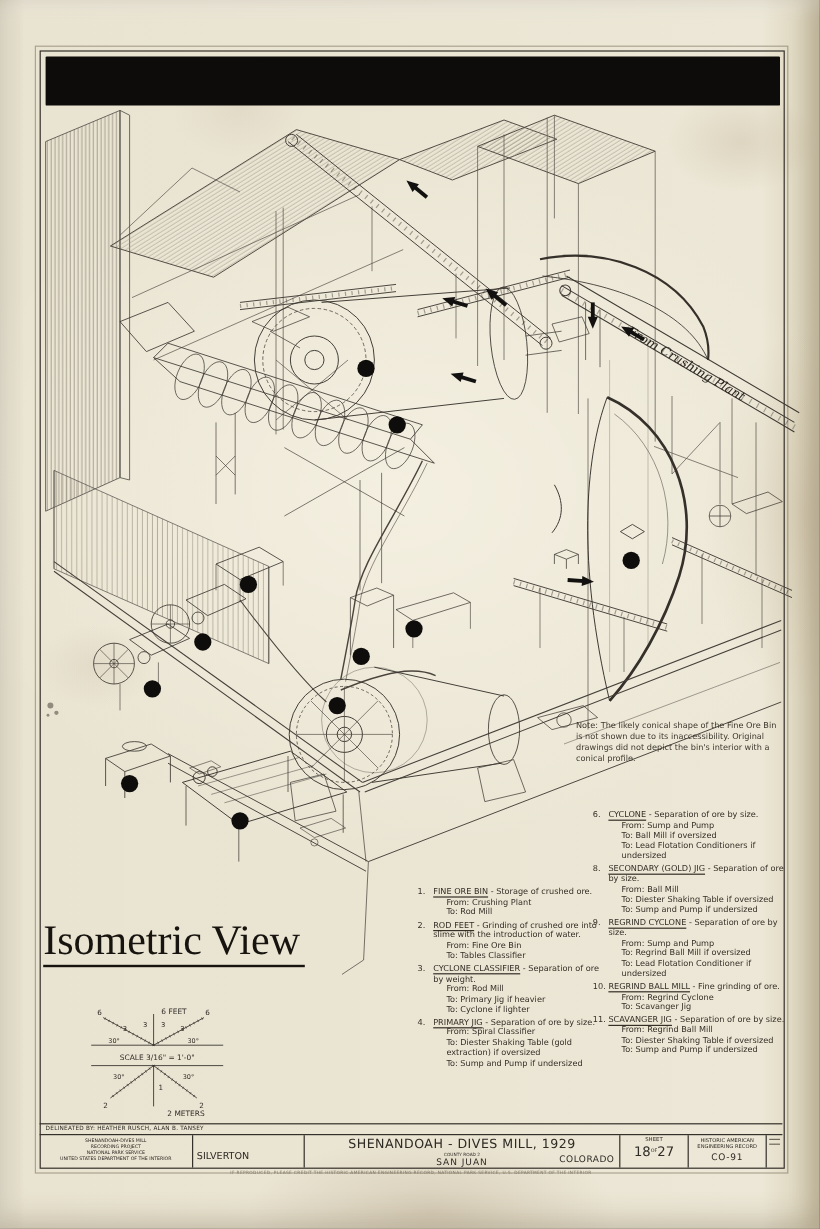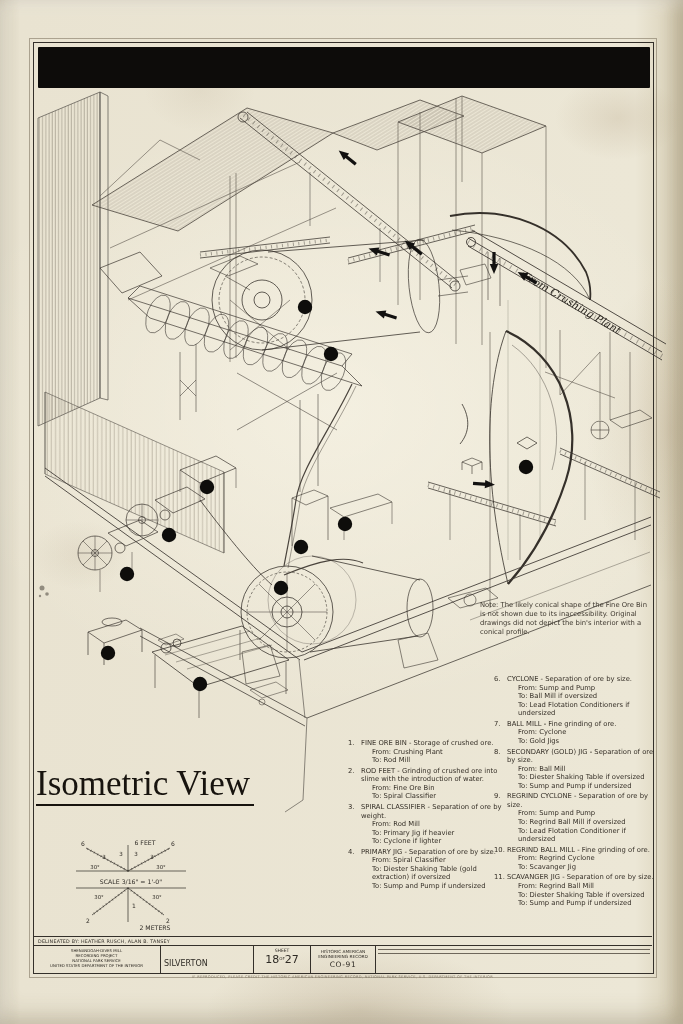--- a/index.html
+++ b/index.html
@@ -27,21 +27,21 @@
     font-family:"Liberation Serif","DejaVu Serif",serif;font-size:35px;color:#17130e;
     border-bottom:2.4px solid #17130e;padding:0 4px 1px 0;line-height:1.05;white-space:nowrap;
   }
   .note{position:absolute;left:480px;top:601px;width:174px;font-size:6.8px;line-height:1.32;color:#3e382f;}
 
   .legend-col{position:absolute;font-size:6.8px;line-height:1.26;color:#352f27;}
   .col-left{left:348px;top:739px;width:158px;}
   .col-right{left:494px;top:675px;width:166px;}
   .legend-item{padding-left:13px;margin-bottom:2px;}
   .li-num{display:inline-block;width:13px;margin-left:-13px;}
-  .li-name{text-underline-offset:1.5px;}
+  .li-name{text-decoration:underline;text-underline-offset:1.5px;}
   .li-line{padding-left:11px;}
 
   .tb-row1{position:absolute;left:33px;top:936px;width:619px;height:9px;border-top:1px solid #34302a;
     font-size:4.8px;letter-spacing:.2px;color:#2e2a24;padding:1.5px 0 0 5px;box-sizing:border-box;}
   .tb-row2{position:absolute;left:33px;top:945px;width:619px;height:27px;border-top:1px solid #34302a;
     display:flex;box-sizing:border-box;color:#2e2a24;}
   .tb-cell{box-sizing:border-box;height:27px;position:relative;}
   .tb-cell + .tb-cell{border-left:1px solid #34302a;}
   .c1{width:127px;text-align:center;font-size:3.9px;line-height:1.3;padding-top:2px;}
   .c2{width:93px;font-size:8px;padding:13px 0 0 3px;}
@@ -313,47 +313,42 @@
 
   <div class="legend-col col-left">
     <div class="legend-item">
       <span class="li-num">1.</span><span class="li-name">FINE ORE BIN</span> <span>- Storage of crushed ore.</span>
       <div class="li-line">From: Crushing Plant</div>
       <div class="li-line">To: Rod Mill</div>
     </div>
     <div class="legend-item">
       <span class="li-num">2.</span><span class="li-name">ROD FEET</span> <span>- Grinding of crushed ore into slime with the introduction of water.</span>
       <div class="li-line">From: Fine Ore Bin</div>
-      <div class="li-line">To: Spiral Classifier</div>
-    </div>
-    <div class="legend-item">
-      <span class="li-num">3.</span><span class="li-name">SPIRAL CLASSIFIER</span> <span>- Separation of ore by weight.</span>
+      <div class="li-line">To: Tables Classifier</div>
+    </div>
+    <div class="legend-item">
+      <span class="li-num">3.</span><span class="li-name">CYCLONE CLASSIFIER</span> <span>- Separation of ore by weight.</span>
       <div class="li-line">From: Rod Mill</div>
       <div class="li-line">To: Primary Jig if heavier</div>
       <div class="li-line">To: Cyclone if lighter</div>
     </div>
     <div class="legend-item">
       <span class="li-num">4.</span><span class="li-name">PRIMARY JIG</span> <span>- Separation of ore by size.</span>
       <div class="li-line">From: Spiral Classifier</div>
       <div class="li-line">To: Diester Shaking Table (gold extraction) if oversized</div>
       <div class="li-line">To: Sump and Pump if undersized</div>
     </div>
   </div>
 
   <div class="legend-col col-right">
     <div class="legend-item">
       <span class="li-num">6.</span><span class="li-name">CYCLONE</span> <span>- Separation of ore by size.</span>
       <div class="li-line">From: Sump and Pump</div>
       <div class="li-line">To: Ball Mill if oversized</div>
       <div class="li-line">To: Lead Flotation Conditioners if undersized</div>
-    </div>
-    <div class="legend-item">
-      <span class="li-num">7.</span><span class="li-name">BALL MILL</span> <span>- Fine grinding of ore.</span>
-      <div class="li-line">From: Cyclone</div>
-      <div class="li-line">To: Gold Jigs</div>
     </div>
     <div class="legend-item">
       <span class="li-num">8.</span><span class="li-name">SECONDARY (GOLD) JIG</span> <span>- Separation of ore by size.</span>
       <div class="li-line">From: Ball Mill</div>
       <div class="li-line">To: Diester Shaking Table if oversized</div>
       <div class="li-line">To: Sump and Pump if undersized</div>
     </div>
     <div class="legend-item">
       <span class="li-num">9.</span><span class="li-name">REGRIND CYCLONE</span> <span>- Separation of ore by size.</span>
       <div class="li-line">From: Sump and Pump</div>
@@ -379,20 +374,26 @@
   <div class="tb-row2">
     <div class="tb-cell c1">
       <div>SHENANDOAH-DIVES MILL</div>
       <div>RECORDING PROJECT</div>
       <div>NATIONAL PARK SERVICE</div>
       <div>UNITED STATES DEPARTMENT OF THE INTERIOR</div>
     </div>
     <div class="tb-cell c2">
       <span>SILVERTON</span>
     </div>
+    <div class="tb-cell c3">
+      <div class="t1">SHENANDOAH - DIVES MILL, 1929</div>
+      <div class="t2">COUNTY ROAD 2</div>
+      <div class="t3">SAN JUAN</div>
+      <div class="st">COLORADO</div>
+    </div>
     <div class="tb-cell c4">
       <div>SHEET</div>
       <div><span class="num">18</span><span class="of">OF</span><span class="num">27</span></div>
     </div>
     <div class="tb-cell c5">
       <div>HISTORIC AMERICAN</div>
       <div>ENGINEERING RECORD</div>
       <div class="rec">CO-91</div>
     </div>
     <div class="tb-cell c6">

